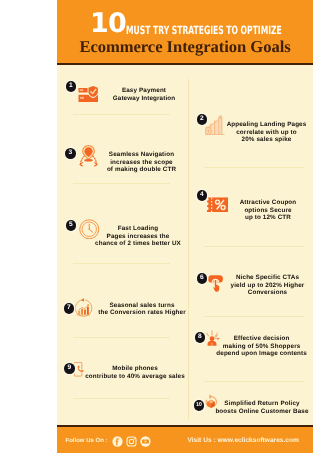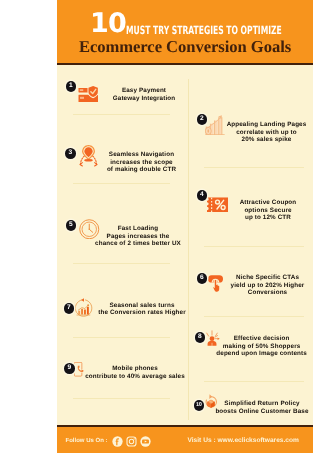--- a/index.html
+++ b/index.html
@@ -49,21 +49,21 @@
 </head>
 <body>
 
 <div class="page">
 
   <div class="header">
     <div class="hdr-line1">
       <span class="num10">10</span>
         <span class="mustry">MUST TRY STRATEGIES TO OPTIMIZE</span>
     </div>
-    <div class="hdr-line2">Ecommerce Conversion Goals</div>
+    <div class="hdr-line2">Ecommerce Integration Goals</div>
   </div>
 
   <div class="body">
     <div class="vline"></div>
     <div id="items-root">
         <div class="item">
           <div class="badge" style="left: 8.5px; top: 16px;">1</div>
           <div class="icon" style="left: 20.5px; top: 19.5px; width: 20.5px; height: 17.5px;"><svg viewBox="0 0 40 35" width="20.5" height="17.5">
               <rect x="0.5" y="6" width="20" height="9" rx="0.8" fill="#f26522"></rect>
               <rect x="3" y="8.4" width="7" height="3.6" fill="#fbb383"></rect>

